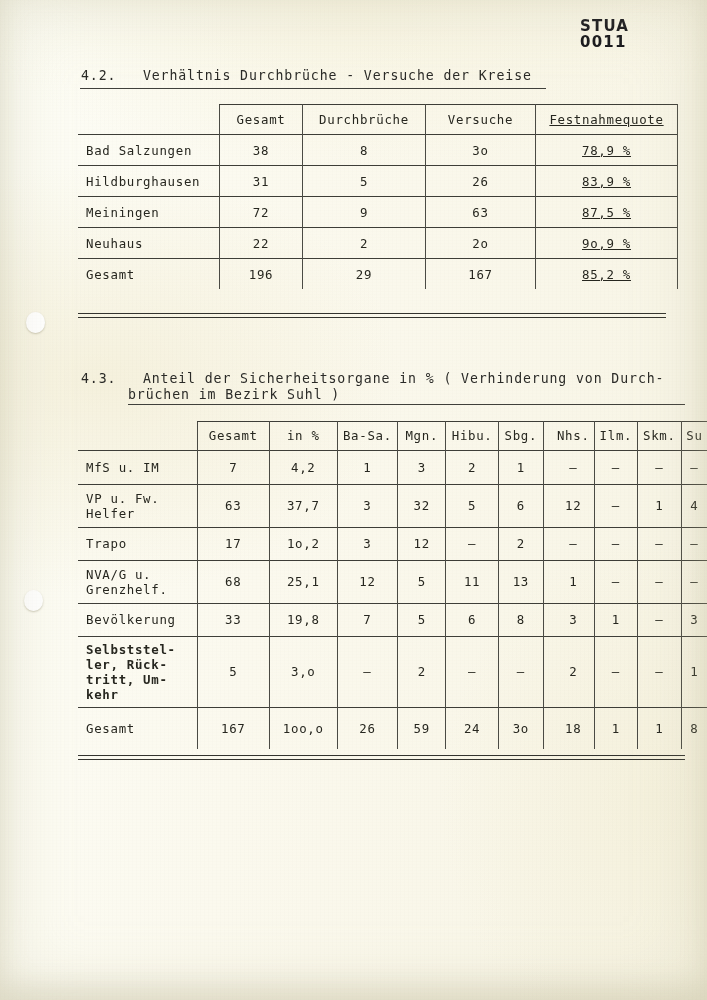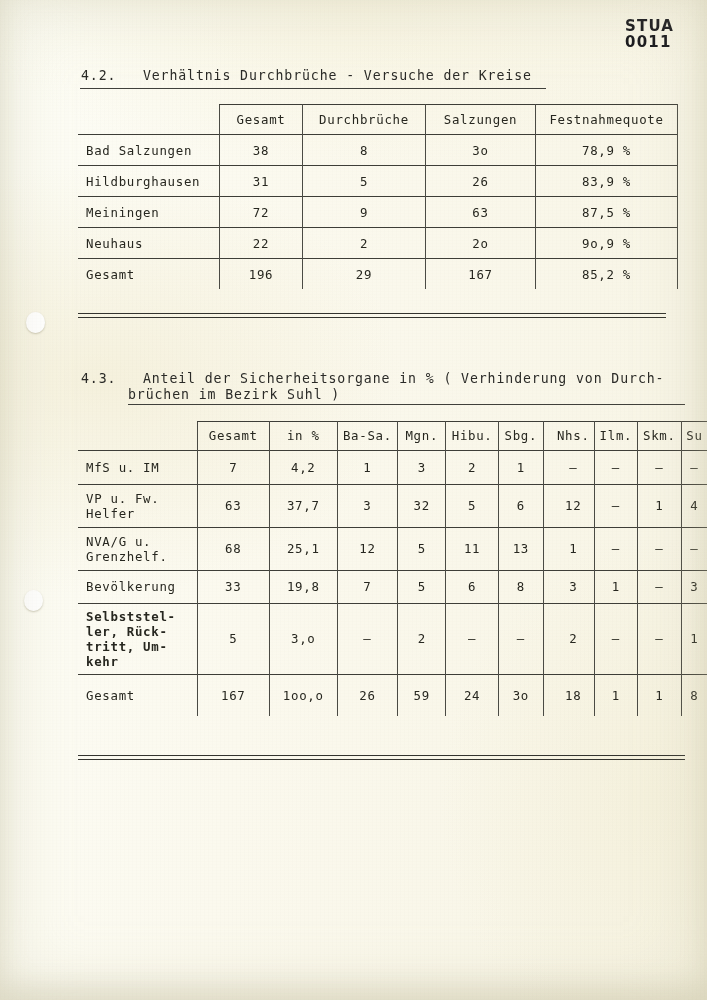--- a/index.html
+++ b/index.html
@@ -40,21 +40,21 @@
     position: absolute;
     width: 19px; height: 21px;
     border-radius: 50%;
     background: #ffffff;
     box-shadow: 0 1px 2px rgba(160,155,130,.55), inset 0 0 3px rgba(255,255,255,1);
   }
 
   
   #stamp {
     position: absolute;
-    left: 625px; top: 18px;
+    left: 580px; top: 18px;
     font-family: "DejaVu Sans", "Liberation Sans", sans-serif;
     font-weight: bold;
     font-size: 15px;
     line-height: 16px;
     letter-spacing: 1.2px;
     color: #15151a;
   }
 
   
   .heading {
@@ -91,21 +91,21 @@
     white-space: pre;
   }
 
   
   #tbl1 { left: 78px; top: 104px; }
   #tbl1 th, #tbl1 td { height: 30px; }
   #tbl1 .c0 { width: 133px; margin-top: 39px; }
   #tbl1 .c1 { width: 82px; }
   #tbl1 .c2 { width: 122px; }
   #tbl1 .c3 { width: 109px; }
-  #tbl1 .c4 { width: 141px; }
+  #tbl1 .c4 { width: 141px; text-decoration: underline; }
   #tbl1 .hrow th { height: 29px; }
 
   
   #tbl2 { left: 78px; top: 421px; }
   #tbl2 .c0 { width: 115px; }
   #tbl2 .c1 { width: 76px; }
   #tbl2 .c2 { width: 72px; }
   #tbl2 .c3 { width: 62px; }
   #tbl2 .c4 { width: 50px; }
   #tbl2 .c5 { width: 54px; }
@@ -143,21 +143,21 @@
 
   <div class="heading" style="left:81px; top:68px;">4.2.   Verhältnis Durchbrüche - Versuche der Kreise</div>
   <div class="h-underline" style="left:80px; top:88px; width:466px;"></div>
 
   <table id="tbl1">
     <thead>
       <tr class="hrow">
         <th class="c0"></th>
         <th class="c1 bl br bt">Gesamt</th>
         <th class="c2 br bt">Durchbrüche</th>
-        <th class="c3 br bt">Salzungen</th>
+        <th class="c3 br bt">Versuche</th>
         <th class="c4 br bt">Festnahmequote</th>
       </tr>
     </thead>
     <tbody>
       <tr>
         <td class="c0 lbl bt">Bad Salzungen</td>
         <td class="c1 bl br bt">38</td>
         <td class="c2 br bt">8</td>
         <td class="c3 br bt">3o</td>
         <td class="c4 br bt">78,9 %</td>
@@ -236,20 +236,33 @@
           <td class="c3 bt br">3</td>
           <td class="c4 bt br">32</td>
           <td class="c5 bt br">5</td>
           <td class="c6 bt br">6</td>
           <td class="c7 bt br">12</td>
           <td class="c8 bt br">–</td>
           <td class="c9 bt br">1</td>
           <td class="c10 bt">4</td>
         </tr>
         <tr>
+          <td class="c0 lbl bt" style="height: 32px;">Trapo</td>
+          <td class="c1 bt bl br">17</td>
+          <td class="c2 bt br">1o,2</td>
+          <td class="c3 bt br">3</td>
+          <td class="c4 bt br">12</td>
+          <td class="c5 bt br">–</td>
+          <td class="c6 bt br">2</td>
+          <td class="c7 bt br">–</td>
+          <td class="c8 bt br">–</td>
+          <td class="c9 bt br">–</td>
+          <td class="c10 bt">–</td>
+        </tr>
+        <tr>
           <td class="c0 lbl bt twoline" style="height: 42px;">NVA/G u.
 Grenzhelf.</td>
           <td class="c1 bt bl br">68</td>
           <td class="c2 bt br">25,1</td>
           <td class="c3 bt br">12</td>
           <td class="c4 bt br">5</td>
           <td class="c5 bt br">11</td>
           <td class="c6 bt br">13</td>
           <td class="c7 bt br">1</td>
           <td class="c8 bt br">–</td>

